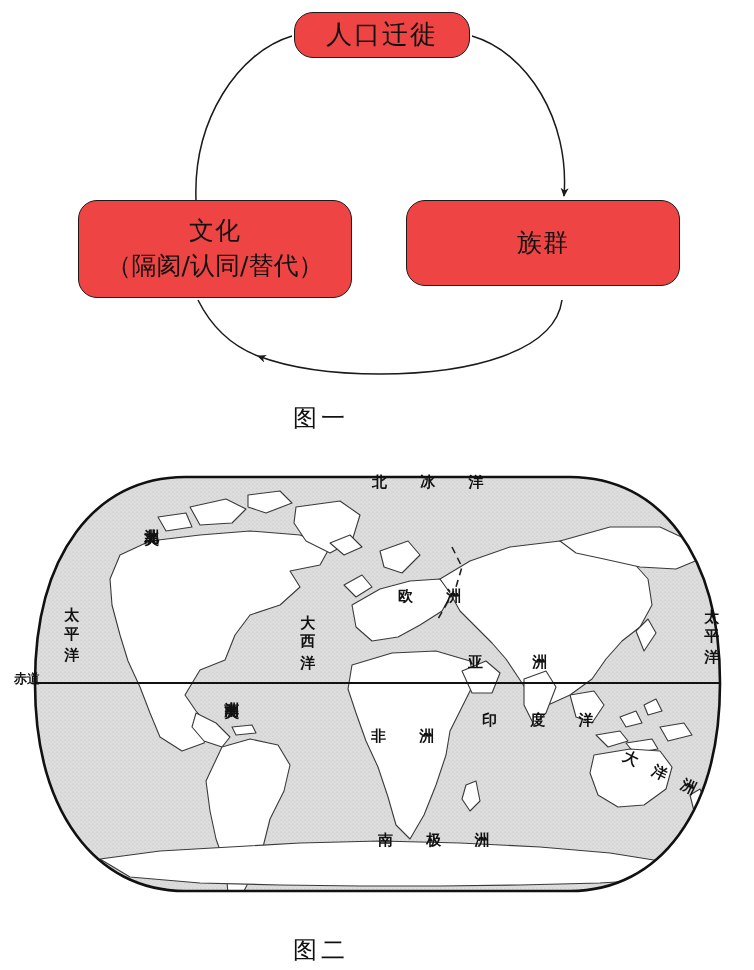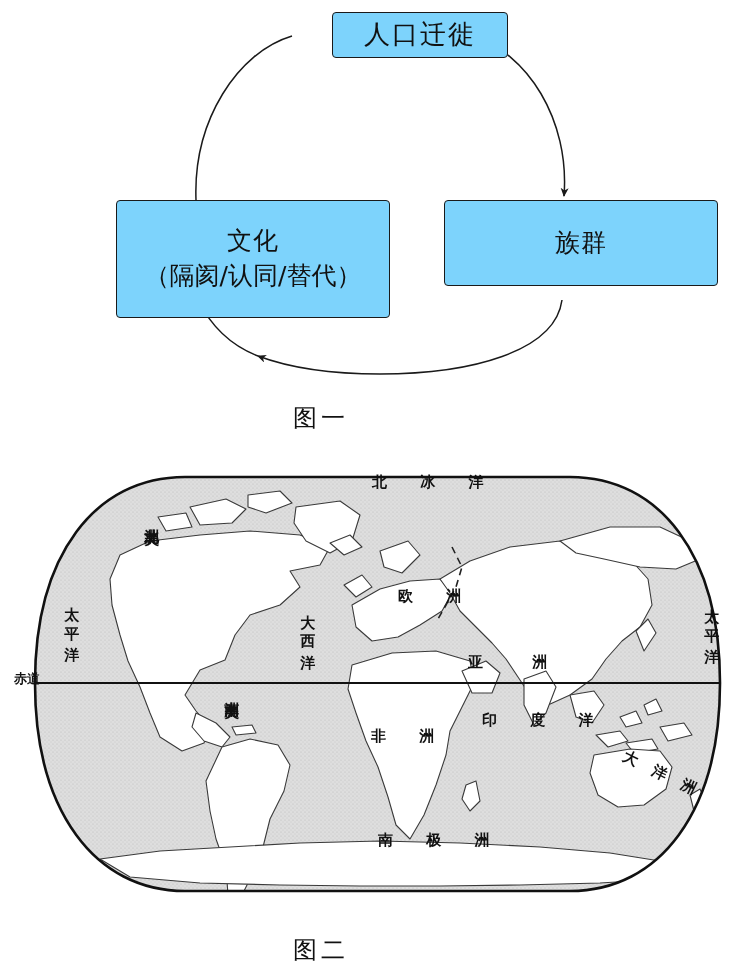--- a/index.html
+++ b/index.html
@@ -4,24 +4,24 @@
 <style>
   html,body{margin:0;padding:0;background:#fff;}
   body{width:754px;height:970px;position:relative;overflow:hidden;
        font-family:"DejaVu Sans","Liberation Sans",sans-serif;color:#111;}
 
   
   #figure-one{position:absolute;left:0;top:0;width:754px;height:455px;}
   #cycle-svg{position:absolute;left:0;top:0;}
 
   .node-box{position:absolute;box-sizing:border-box;border:1.6px solid #1a1a1a;
-            border-radius:4px;background:#7dd3fc;display:flex;flex-direction:column;
-            align-items:center;justify-content:center;text-align:center;margin-left:38px;}
+            border-radius:19px;background:#ef4444;display:flex;flex-direction:column;
+            align-items:center;justify-content:center;text-align:center;}
   #box-migration{left:294px;top:12px;width:176px;height:46px;}
-  #box-culture{left:78px;top:200px;width:274px;height:118px;}
+  #box-culture{left:78px;top:200px;width:274px;height:98px;}
   #box-ethnic{left:406px;top:200px;width:274px;height:86px;}
 
   .node-title{font-size:25px;line-height:1.15;letter-spacing:1px;}
   .node-sub{font-size:25px;line-height:1.25;letter-spacing:0px;margin-top:4px;}
   #box-migration .node-title{font-size:26px;letter-spacing:2px;}
 
   .fig-caption{position:absolute;width:642px;text-align:center;font-size:24px;
                letter-spacing:4px;}
   #caption-one{top:402px;}
   #caption-two{top:934px;}

